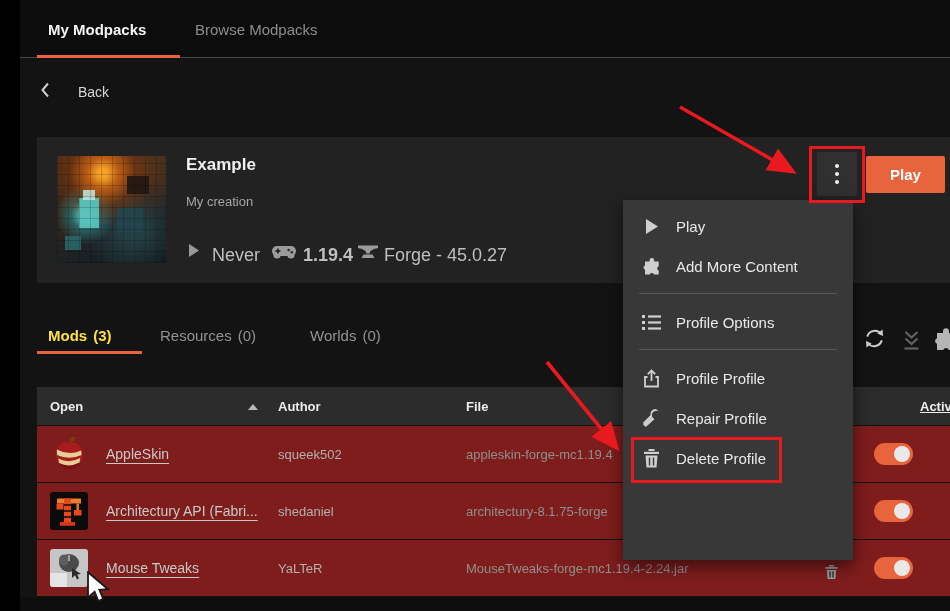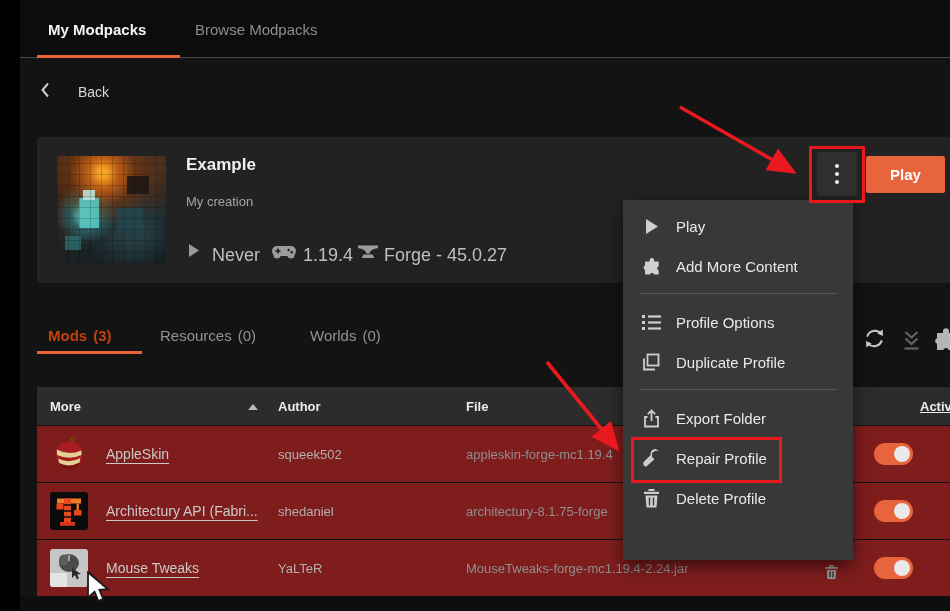--- a/index.html
+++ b/index.html
@@ -41,21 +41,21 @@
   .stat-ic{ position:absolute; top:106px; }
   .kebab-btn{ position:absolute; left:780px; top:15px; width:40px; height:44px; background:#303030;
               border-radius:2px; display:flex; align-items:center; justify-content:center; cursor:pointer; }
   .kebab-dots{ display:flex; flex-direction:column; gap:4px; }
   .kebab-dots i{ width:4px; height:4px; border-radius:50%; background:#efefef; }
   .play-btn{ position:absolute; left:829px; top:19px; width:79px; height:37px; border:none; border-radius:2px;
              color:#fff; font-size:15px; font-weight:bold; font-family:inherit; cursor:pointer; }
   
   .ctab{ position:absolute; top:327px; font-size:15px; }
   .ctab .cnt{ margin-left:6px; }
-  .ctab-active{ color:#c2410c; font-weight:bold; }
+  .ctab-active{ color:#fde047; font-weight:bold; }
   .ctab-idle{ color:#939393; }
   .ctab-underline{ position:absolute; left:17px; top:351px; width:105px; height:3px; }
   .tool{ position:absolute; cursor:pointer; }
   
   .thead{ position:absolute; left:17px; top:387px; width:916px; height:38px; background:#2c2c2c; }
   .th{ position:absolute; top:12px; font-size:13px; font-weight:bold; color:#ededed; }
   .sort-asc{ position:absolute; left:211px; top:17px; width:0; height:0;
              border-left:5px solid transparent; border-right:5px solid transparent;
              border-bottom:6px solid #b9b9b9; }
   .trow{ position:absolute; left:17px; width:916px; height:56px; background:#7f1d1d; }
@@ -123,21 +123,21 @@
       <svg width="24" height="14" viewBox="0 0 24 14">
         <rect x="0" y="1" width="24" height="10" rx="5" fill="#9b9b9b"></rect>
         <circle cx="5" cy="10" r="3.6" fill="#9b9b9b"></circle>
           <circle cx="19" cy="10" r="3.6" fill="#9b9b9b"></circle>
         <rect x="3.4" y="5.2" width="5" height="1.7" fill="#222"></rect>
           <rect x="5.1" y="3.5" width="1.7" height="5" fill="#222"></rect>
         <circle cx="16.6" cy="5" r="1.2" fill="#222"></circle>
           <circle cx="19.8" cy="7.2" r="1.2" fill="#222"></circle>
       </svg>
     </span>
-    <span class="stat-txt" style="left:266px;">1.19.4</span>
+    <span class="stat-txt" style="left:266px;font-weight:bold;">1.19.4</span>
 
     <span class="stat-ic" style="left:320px;top:107px;">
       <svg width="22" height="15" viewBox="0 0 22 15">
         <path d="M1 1.5h20v2.6c-5 1-8.3 2.5-8.3 5.4h-3.4c0-2.9-3.3-4.4-8.3-5.4z" fill="#9b9b9b"></path>
         <path d="M6.5 10.5h9l2 3.5h-13z" fill="#9b9b9b"></path>
       </svg>
     </span>
     <span class="stat-txt" style="left:347px;">Forge - 45.0.27</span>
 
     <div class="kebab-btn">
@@ -176,21 +176,21 @@
       <line x1="3.5" y1="19.5" x2="17.5" y2="19.5" stroke="#626262" stroke-width="2.2"></line>
     </svg>
   </div>
   <div class="tool" style="left:913px;top:327px;">
     <svg width="25" height="25" viewBox="0 0 25 25">
       <path d="M10 4.2a3 3 0 0 1 6 0V6h6v6.2a3 3 0 0 0 0 5.6V23h-6.2a3 3 0 0 0-5.6 0H4v-6.2a3 3 0 0 1 0-5.6V6h6z" fill="#b5b5b5"></path>
     </svg>
   </div>
 
   <div class="thead">
-    <div class="th" style="left:13px;">More</div>
+    <div class="th" style="left:13px;">Open</div>
     <div class="sort-asc"></div>
     <div class="th" style="left:241px;">Author</div>
     <div class="th" style="left:429px;">File</div>
     <div class="th" style="left:883px;text-decoration:underline;">Active</div>
   </div>
 
   <div class="trow" style="top:426px;">
     <div class="mod-icon">
       <svg width="38" height="38" viewBox="0 0 38 38">
         <path d="M20 3q3-2 6-1l-1.5 4q-2.5 1-5 0z" fill="#7a3b10"></path>
@@ -299,39 +299,30 @@
           <rect x="0" y="1" width="3" height="3" fill="#cfcfcf"></rect>
             <rect x="6" y="1.4" width="13" height="2.2" fill="#cfcfcf"></rect>
           <rect x="0" y="7" width="3" height="3" fill="#cfcfcf"></rect>
             <rect x="6" y="7.4" width="13" height="2.2" fill="#cfcfcf"></rect>
           <rect x="0" y="13" width="3" height="3" fill="#cfcfcf"></rect>
             <rect x="6" y="13.4" width="13" height="2.2" fill="#cfcfcf"></rect>
         </svg>
       </span>
       <span class="lbl">Profile Options</span>
     </div>
-    <div class="mi">
-      <span class="ic">
-        <svg width="18" height="18" viewBox="0 0 18 18">
-            <rect x="5.5" y="1.5" width="11" height="11" fill="none" stroke="#cfcfcf" stroke-width="1.8"></rect>
-            <path d="M2 5.5V16.5h11" fill="none" stroke="#cfcfcf" stroke-width="1.8"></path>
-          </svg>
-      </span>
-      <span class="lbl">Duplicate Profile</span>
-    </div>
     <div class="mdiv"></div>
     <div class="mi">
       <span class="ic">
         <svg width="19" height="19" viewBox="0 0 19 19">
             <path d="M5.5 8H3v9.5h13V8h-2.5" fill="none" stroke="#cfcfcf" stroke-width="1.8"></path>
             <line x1="9.5" y1="12" x2="9.5" y2="2" stroke="#cfcfcf" stroke-width="1.8"></line>
             <path d="M5.8 5.2 9.5 1.5l3.7 3.7" fill="none" stroke="#cfcfcf" stroke-width="1.8"></path>
           </svg>
       </span>
-      <span class="lbl">Export Folder</span>
+      <span class="lbl">Profile Profile</span>
     </div>
     <div class="mi">
       <span class="ic">
         <svg width="18" height="18" viewBox="0 0 18 18">
             <path d="M16.8 2.2a4.8 4.8 0 0 0-6.5 5.9L1.6 16.8l-0.4-3.2 7.5-7.5a4.8 4.8 0 0 1 5.6-5.9z" fill="#cfcfcf"></path>
             <path d="M10.3 8.1 12.4 10.2 3.8 18l-2.2-2.2z" fill="#cfcfcf"></path>
             <path d="M12 2.5l3.5 3.5-2.3 2.3-3.5-3.5z" fill="#383838"></path>
           </svg>
       </span>
       <span class="lbl">Repair Profile</span>

